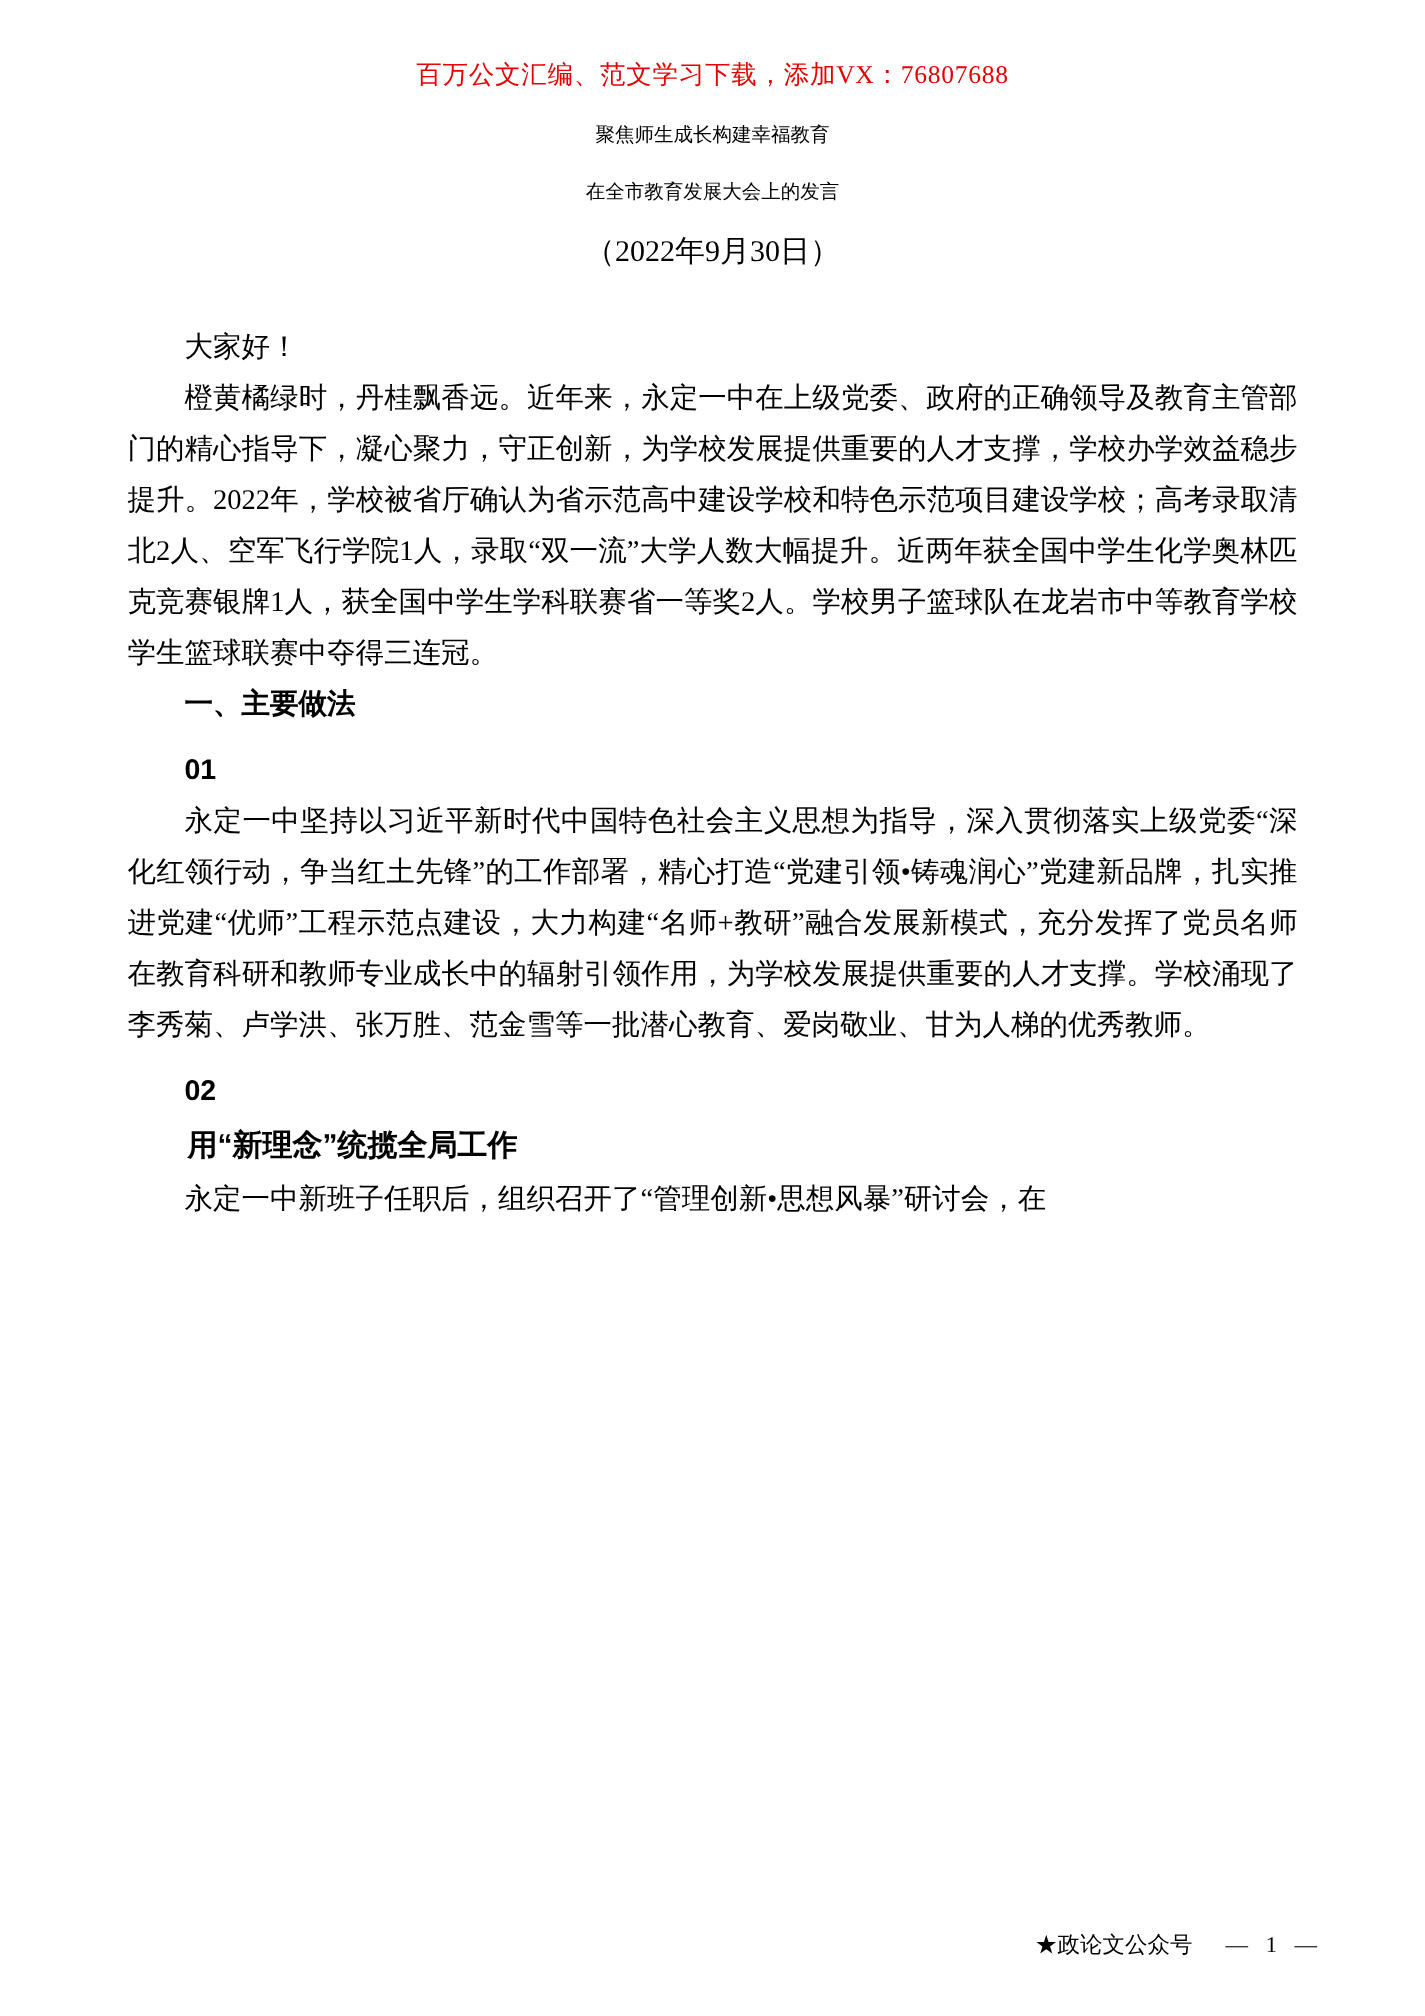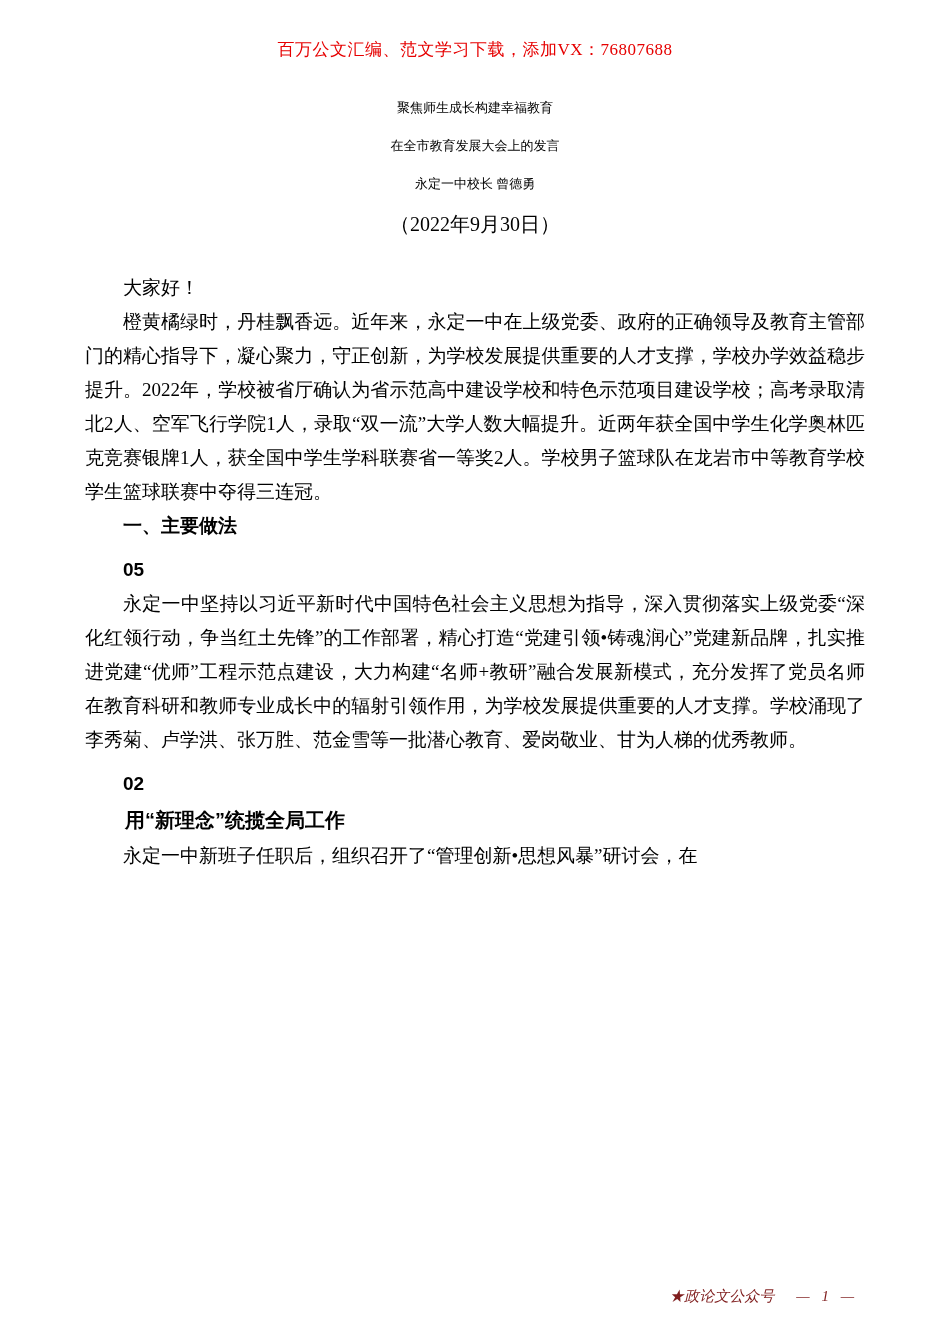--- a/index.html
+++ b/index.html
@@ -16,21 +16,21 @@
     height: 1344px;
     background: #ffffff;
     padding: 38px 85px 0 85px;
     overflow: hidden;
   }
   .ad-banner {
     text-align: center;
     color: #e60000;
     font-size: 17px;
     font-weight: 400;
-    margin-bottom: 28px;
+    margin-bottom: 10px;
     letter-spacing: 0.5px;
   }
   .title-block { text-align: center; margin-bottom: 28px; }
   .title-line {
     font-size: 13px;
     line-height: 38px;
     font-weight: 400;
     text-align: center;
   }
   .date-line {
@@ -62,50 +62,48 @@
   p.sub-head {
     font-weight: 700;
     text-indent: 2em;
     font-family: "Liberation Sans", sans-serif;
     font-size: 20px;
     margin-top: 2px;
     margin-bottom: 2px;
   }
   .footer {
     position: absolute;
-    right: 92px;
+    right: 68px;
     bottom: 38px;
     font-size: 15px;
-    color: #7f1d1d;
+    color: #000000;
     display: flex;
     gap: 22px;
     align-items: baseline;
-    font-style: italic;
   }
   .footer .page-num { letter-spacing: 4px; }
 </style>
 </head>
 <body>
 
 <div class="page">
 
   <div class="ad-banner">百万公文汇编、范文学习下载，添加VX：76807688</div>
 
   <div class="title-block">
     <p class="title-line">聚焦师生成长构建幸福教育</p>
     <p class="title-line">在全市教育发展大会上的发言</p>
-    <p class="title-line">永定一中校长 曾德勇</p>
     <p class="title-line date-line">（2022年9月30日）</p>
   </div>
 
   <div class="content">
     <p class="indent">大家好！</p>
     <p class="indent">橙黄橘绿时，丹桂飘香远。近年来，永定一中在上级党委、政府的正确领导及教育主管部门的精心指导下，凝心聚力，守正创新，为学校发展提供重要的人才支撑，学校办学效益稳步提升。2022年，学校被省厅确认为省示范高中建设学校和特色示范项目建设学校；高考录取清北2人、空军飞行学院1人，录取“双一流”大学人数大幅提升。近两年获全国中学生化学奥林匹克竞赛银牌1人，获全国中学生学科联赛省一等奖2人。学校男子篮球队在龙岩市中等教育学校学生篮球联赛中夺得三连冠。</p>
     <p class="bold-head">一、主要做法</p>
-    <p class="num-head">05</p>
+    <p class="num-head">01</p>
     <p class="indent">永定一中坚持以习近平新时代中国特色社会主义思想为指导，深入贯彻落实上级党委“深化红领行动，争当红土先锋”的工作部署，精心打造“党建引领•铸魂润心”党建新品牌，扎实推进党建“优师”工程示范点建设，大力构建“名师+教研”融合发展新模式，充分发挥了党员名师在教育科研和教师专业成长中的辐射引领作用，为学校发展提供重要的人才支撑。学校涌现了李秀菊、卢学洪、张万胜、范金雪等一批潜心教育、爱岗敬业、甘为人梯的优秀教师。</p>
     <p class="num-head">02</p>
     <p class="sub-head">用“新理念”统揽全局工作</p>
     <p class="indent">永定一中新班子任职后，组织召开了“管理创新•思想风暴”研讨会，在</p>
   </div>
 
   <div class="footer">
     <span>★政论文公众号</span>
     <span class="page-num">— 1 —</span>
   </div>

